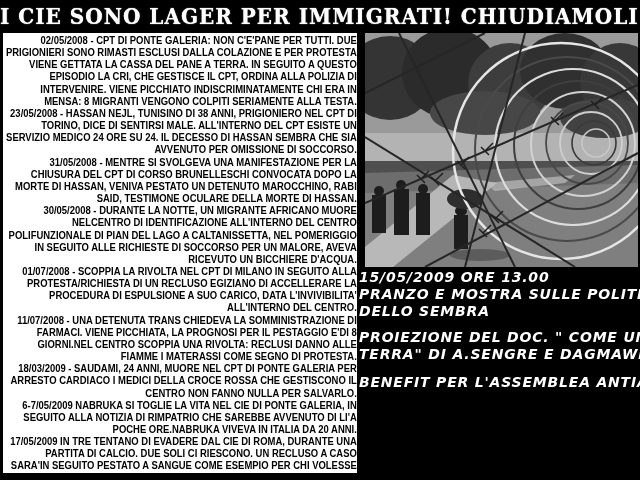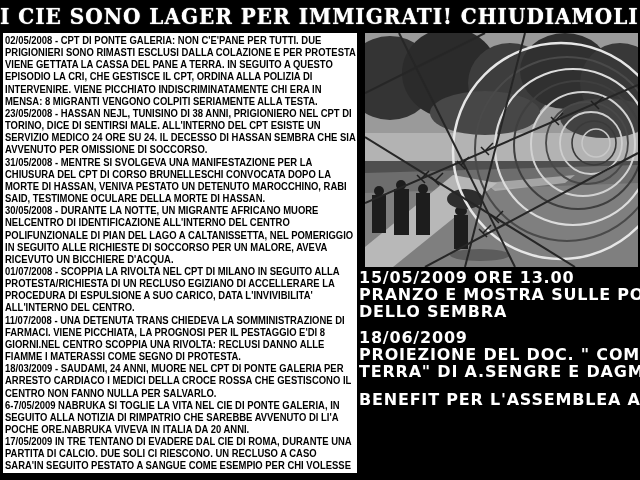--- a/index.html
+++ b/index.html
@@ -3,29 +3,29 @@
 <meta charset="utf-8">
 <style>
   html,body{margin:0;padding:0;background:#000;}
   .poster{position:relative;width:640px;height:480px;background:#000;overflow:hidden;
           font-family:"Liberation Sans",sans-serif;}
   .title{position:absolute;top:3px;left:0;width:640px;text-align:center;color:#fff;
          font-family:"DejaVu Serif",serif;font-weight:bold;font-size:20px;
          letter-spacing:1px;white-space:nowrap;transform:scaleY(1.12);transform-origin:top;
          text-shadow:0 0 1px #fff;}
   .left-panel{position:absolute;left:3px;top:33px;width:354px;height:440px;background:#fff;
-              overflow:hidden;box-sizing:border-box;padding:1px 0 0 2px;}
+              overflow:hidden;box-sizing:border-box;padding:1px 0 0 2px;text-align:right;}
   .timeline-text{width:428px;transform:scaleX(0.822);transform-origin:0 0;
                  font-family:"Liberation Sans",sans-serif;font-size:11.5px;line-height:12.15px;
                  font-weight:bold;color:#000;}
   .timeline-text p{margin:0;padding:0;}
   .photo{position:absolute;left:365px;top:33px;width:273px;height:234px;background:#8a8a8a;overflow:hidden;}
   .events{position:absolute;left:359px;top:269px;width:278px;color:#fff;
-          font-family:"DejaVu Sans",sans-serif;font-weight:bold;
-          font-size:16px;letter-spacing:0.8px;line-height:17px;}
+          font-family:"DejaVu Sans",sans-serif;font-style:italic;font-weight:bold;
+          font-size:14px;letter-spacing:0.8px;line-height:17px;}
   .event-block{margin:0 0 9px 0;}
   .event-block .line{white-space:nowrap;}
   .footer-line{margin-top:11px;white-space:nowrap;}
 </style>
 </head>
 <body>
 
 <div class="poster">
 
   <div class="title">I CIE SONO LAGER PER IMMIGRATI! CHIUDIAMOLI!</div>
@@ -112,20 +112,19 @@
     </svg>
   </div>
 
   <div class="events">
     <div class="event-block">
       <div class="line">15/05/2009 ORE 13.00</div>
       <div class="line">PRANZO E MOSTRA SULLE POLITICHE DI SICUREZZA</div>
       <div class="line">DELLO SEMBRA</div>
     </div>
     <div class="event-block">
-      <div class="line">18/06/2009</div>
       <div class="line">PROIEZIONE DEL DOC. " COME UN UOMO SULLA</div>
       <div class="line">TERRA" DI A.SENGRE E DAGMAWI YIMER</div>
     </div>
     <div class="footer-line">BENEFIT PER L'ASSEMBLEA ANTIAUTORITARIA</div>
   </div>
 
 </div>
 
 </body></html>

